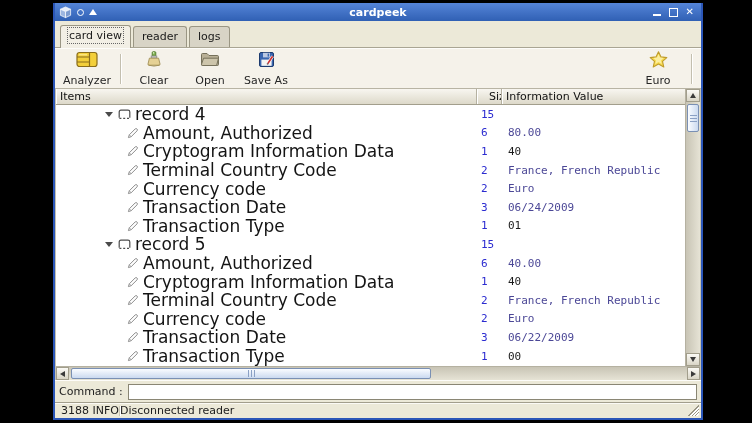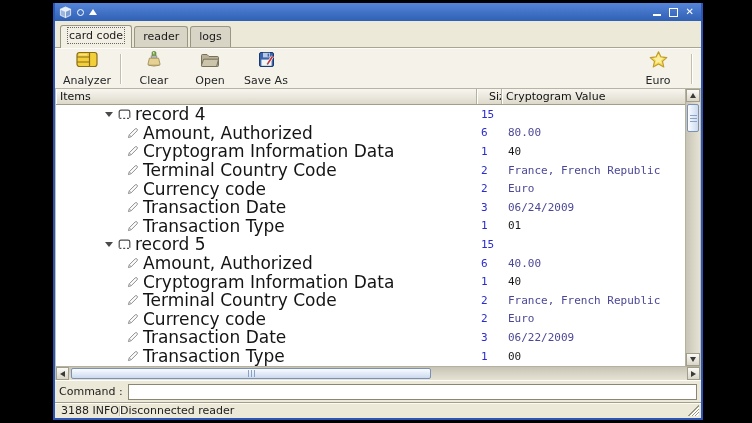--- a/index.html
+++ b/index.html
@@ -29,21 +29,21 @@
   
   .tabstrip{flex:0 0 26px;display:flex;align-items:flex-end;padding-left:5px;background:#ece9d8;
     border-bottom:1px solid #a9a593;}
   .tab{border:1px solid #9a9684;border-bottom:none;border-radius:3px 3px 0 0;background:#d8d4c6;
     padding:3px 8px 4px;margin-right:2px;color:#1a1a1a;position:relative;}
   .tab.active{background:#f2efe5;padding-bottom:6px;margin-bottom:-1px;}
   .tab.active .tab-label{outline:1px dotted #666;outline-offset:1px;}
   
   .toolbar{flex:0 0 39px;background:#f5f2ea;border-bottom:1px solid #b8b4a4;border-top:1px solid #fdfcf9;
     display:flex;align-items:center;padding:0 4px;}
-  .tbtn{display:flex;flex-direction:column;align-items:center;justify-content:flex-end;
+  .tbtn{display:flex;flex-direction:column;align-items:center;justify-content:space-between;
     min-width:48px;height:36px;gap:6px;color:#262626;padding:0 4px;}
   .tbtn svg{display:block;}
   .tsep{width:1px;height:30px;background:#c3bfaf;box-shadow:1px 0 0 #fff;margin:0 5px;}
   .tspacer{flex:1;}
   
   .content{flex:1;display:flex;flex-direction:column;min-height:0;border-left:1px solid #c5c1b1;border-right:1px solid #c5c1b1;}
   .content-top{flex:1;display:flex;min-height:0;}
   .main{flex:1;display:flex;flex-direction:column;min-width:0;}
   .header-row{flex:0 0 15px;display:flex;background:linear-gradient(#f8f6f0,#ddd9ca);
     border-bottom:1px solid #a29e8c;color:#111;}
@@ -100,39 +100,40 @@
       linear-gradient(135deg,transparent 49%,#9a9684 49% 57%,#fff 57% 64%,transparent 64%),
       linear-gradient(135deg,transparent 63%,#9a9684 63% 71%,#fff 71% 78%,transparent 78%),
       linear-gradient(135deg,transparent 77%,#9a9684 77% 85%,#fff 85% 92%,transparent 92%);}
 </style>
 </head>
 <body>
 
 <div class="window">
 
   <div class="titlebar">
+    <div class="tb-title">cardpeek</div>
     <div class="tb-left">
       <svg class="cube-icon" width="13" height="13" viewBox="0 0 14 14">
         <polygon points="7,1 12.5,3.5 7,6 1.5,3.5" fill="#e6eefb" stroke="#fff" stroke-width="0.8"></polygon>
         <polygon points="1.5,3.5 7,6 7,12.5 1.5,10" fill="#9db6e0" stroke="#fff" stroke-width="0.8"></polygon>
         <polygon points="12.5,3.5 7,6 7,12.5 12.5,10" fill="#7d9cd0" stroke="#fff" stroke-width="0.8"></polygon>
       </svg>
       <span class="dot-icon"></span>
       <span class="uparrow-icon"></span>
     </div>
     <div class="tb-right">
       <span class="minimize-icon"></span>
       <span class="maximize-icon"></span>
       <span class="close-icon">✕</span>
     </div>
   </div>
 
   <div class="tabstrip">
     <div class="tab active">
-      <span class="tab-label">card code</span>
+      <span class="tab-label">card view</span>
     </div>
     <div class="tab">
       <span class="tab-label">reader</span>
     </div>
     <div class="tab">
       <span class="tab-label">logs</span>
     </div>
   </div>
 
   <div class="toolbar">
@@ -184,21 +185,21 @@
     </div>
     <div class="tsep"></div>
   </div>
 
   <div class="content">
     <div class="content-top">
       <div class="main">
         <div class="header-row">
           <div class="hcell hc-items">Items</div>
           <div class="hcell hc-size">Size</div>
-          <div class="hcell hc-value">Cryptogram Value</div>
+          <div class="hcell hc-value">Information Value</div>
         </div>
         <div class="rows">
             <div class="row group">
               <div class="c-items">
                 <span class="expander"></span>
                 <svg class="node-icon" width="13" height="11" viewBox="0 0 13 11">
                   <path d="M1.2,8.8 V3 Q1.2,1.2 3,1.2 H10 Q11.8,1.2 11.8,3 V8.8" fill="#fdfdfd" stroke="#4d4d4d" stroke-width="1.2"></path>
                   <line x1="1.4" y1="9.4" x2="11.8" y2="9.4" stroke="#4d4d4d" stroke-width="1.2" stroke-dasharray="2,1.8"></line>
                 </svg>
                 <span class="tree-label">record 4</span>

